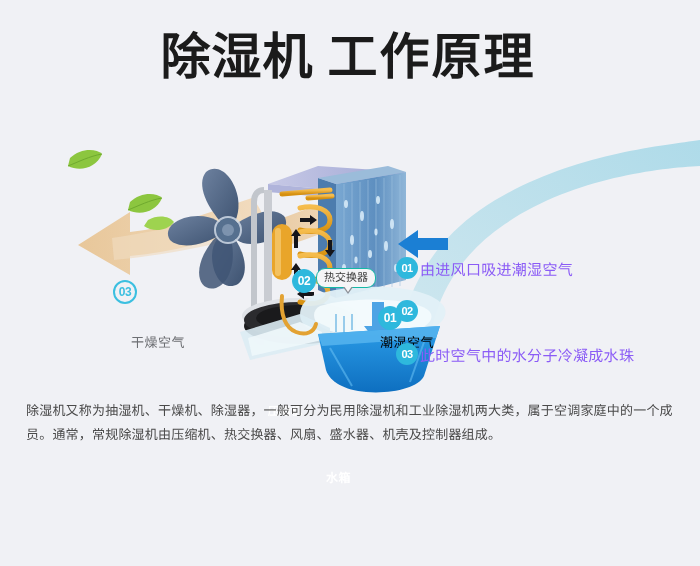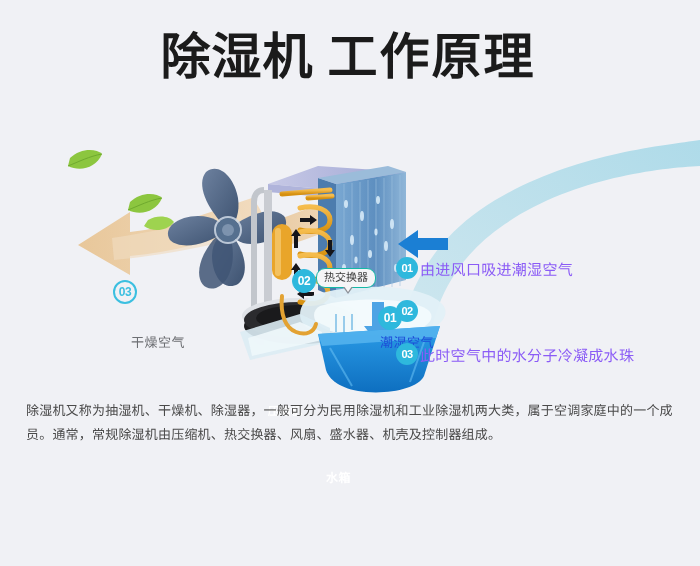--- a/index.html
+++ b/index.html
@@ -130,21 +130,21 @@
 
   
   .art-label {
     position: absolute;
     font-size: 13px;
     color: #6d6f73;
     white-space: nowrap;
     letter-spacing: 0.5px;
   }
   #label-dry { left: 123px; top: 212px; margin-left: 8px; }
-  #label-humid { left: 380px; top: 212px; color: #1d4ed8; }
+  #label-humid { left: 380px; top: 212px; color: #000000; }
 
   .art-label-white {
     position: absolute;
     font-size: 12px;
     color: #ffffff;
     font-weight: 700;
     white-space: nowrap;
     letter-spacing: 0.5px;
   }
   #label-compressor { left: 268px; top: 282px; font-size: 11px; }

